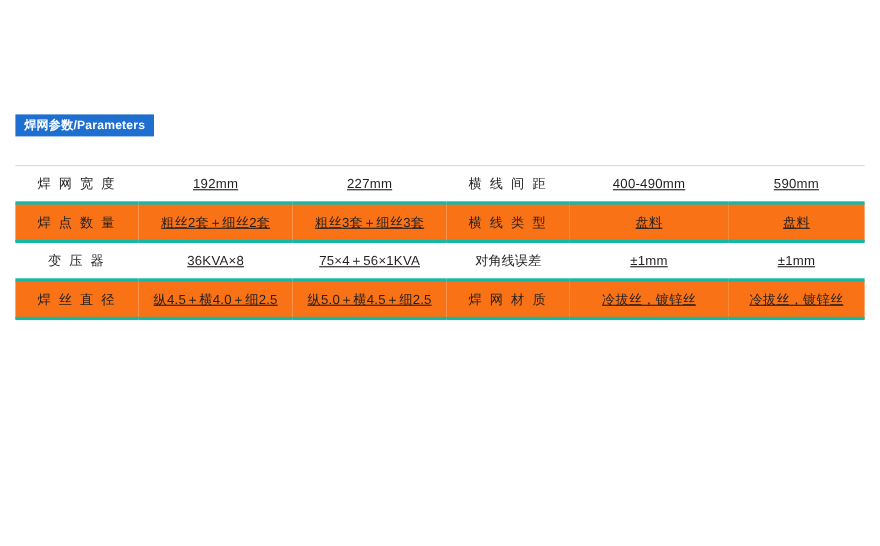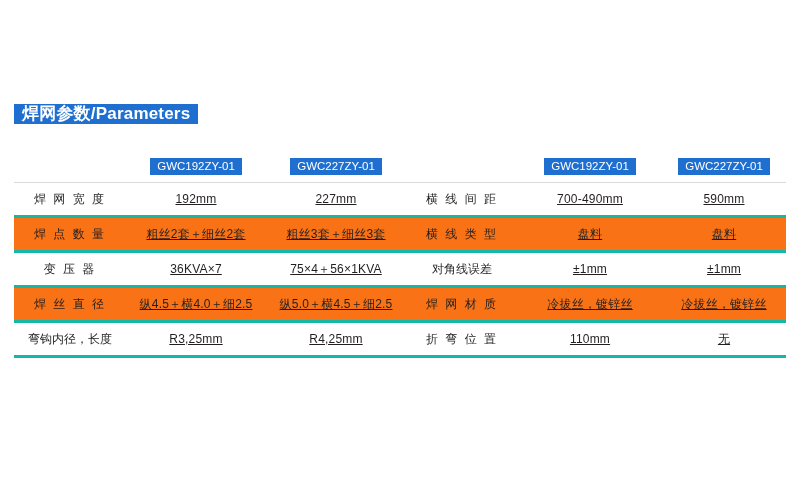--- a/index.html
+++ b/index.html
@@ -19,21 +19,21 @@
     width: 800px;
     height: 496px;
   }
   .title-bar {
     position: absolute;
     left: 14px;
     top: 104px;
     height: 20px;
     background: #1f6fd0;
     color: #ffffff;
-    font-size: 17px;
+    font-size: 11px;
     font-weight: bold;
     line-height: 20px;
     padding: 0 8px;
     white-space: nowrap;
     letter-spacing: 0.2px;
   }
   .table-wrap {
     position: absolute;
     left: 14px;
     top: 150px;
@@ -105,72 +105,56 @@
     <table class="params">
       <colgroup>
         <col class="c0">
           <col class="c1">
           <col class="c2">
           <col class="c3">
           <col class="c4">
           <col class="c5">
       </colgroup>
       <tbody>
-        <tr class="hdr-row">
-          <td></td>
-          <td><span class="hdr-tag">GWC192ZY-01</span></td>
-          <td><span class="hdr-tag">GWC227ZY-01</span></td>
-          <td></td>
-          <td><span class="hdr-tag">GWC192ZY-01</span></td>
-          <td><span class="hdr-tag">GWC227ZY-01</span></td>
-        </tr>
 
         <tr class="rowline first">
           <td class="label">焊 网 宽 度</td>
           <td class="val">192mm</td>
           <td class="val">227mm</td>
           <td class="label">横 线 间 距</td>
-          <td class="val">700-490mm</td>
+          <td class="val">400-490mm</td>
           <td class="val">590mm</td>
         </tr>
 
         <tr class="rowline shade">
           <td class="label">焊 点 数 量</td>
           <td class="val">粗丝2套＋细丝2套</td>
           <td class="val">粗丝3套＋细丝3套</td>
           <td class="label">横 线 类 型</td>
           <td class="val">盘料</td>
           <td class="val">盘料</td>
         </tr>
 
         <tr class="rowline">
           <td class="label">变 压 器</td>
-          <td class="val">36KVA×7</td>
+          <td class="val">36KVA×8</td>
           <td class="val">75×4＋56×1KVA</td>
           <td class="label tight">对角线误差</td>
           <td class="val">±1mm</td>
           <td class="val">±1mm</td>
         </tr>
 
         <tr class="rowline shade">
           <td class="label">焊 丝 直 径</td>
           <td class="val">纵4.5＋横4.0＋细2.5</td>
           <td class="val">纵5.0＋横4.5＋细2.5</td>
           <td class="label">焊 网 材 质</td>
           <td class="val">冷拔丝，镀锌丝</td>
           <td class="val">冷拔丝，镀锌丝</td>
         </tr>
 
 
 
-        <tr class="rowline">
-          <td class="label tight">弯钩内径，长度</td>
-          <td class="val">R3,25mm</td>
-          <td class="val">R4,25mm</td>
-          <td class="label">折 弯 位 置</td>
-          <td class="val">110mm</td>
-          <td class="val">无</td>
-        </tr>
       </tbody>
     </table>
   </div>
 
 </div>
 
 </body></html>

